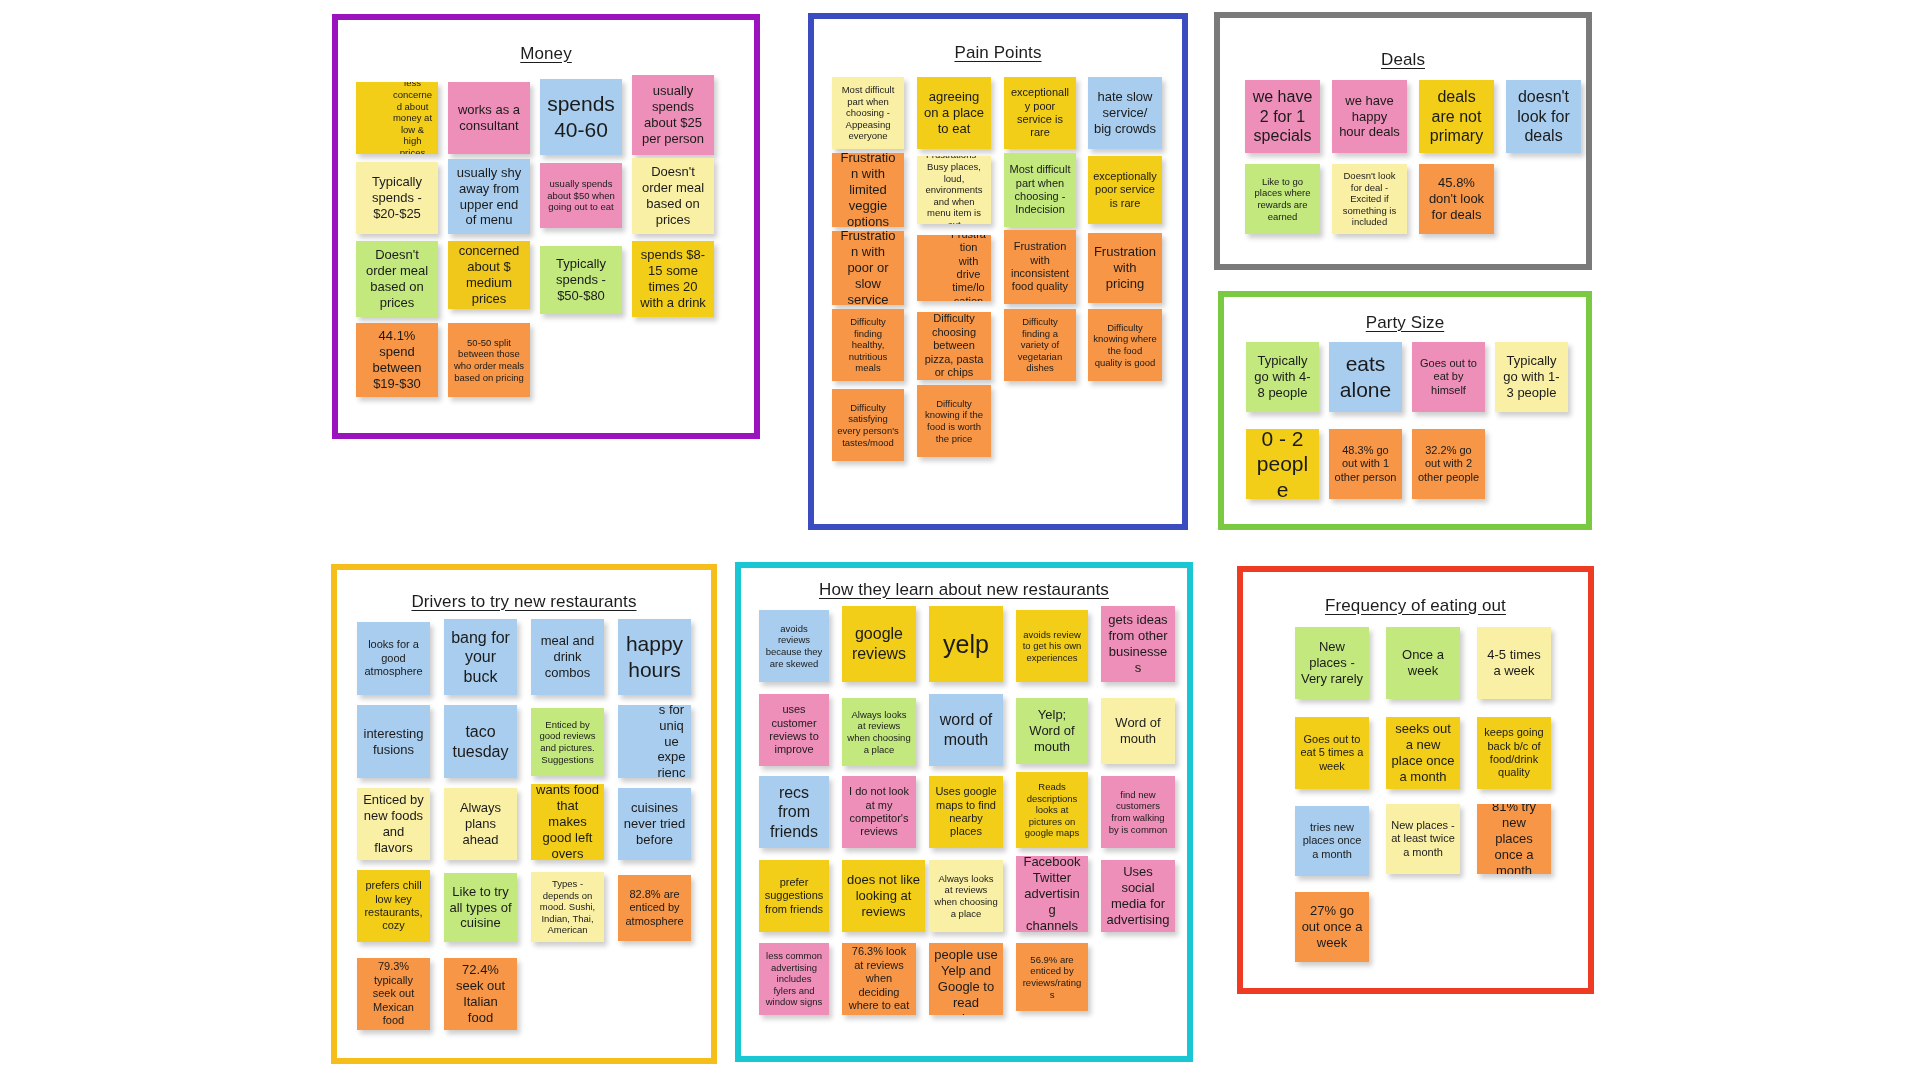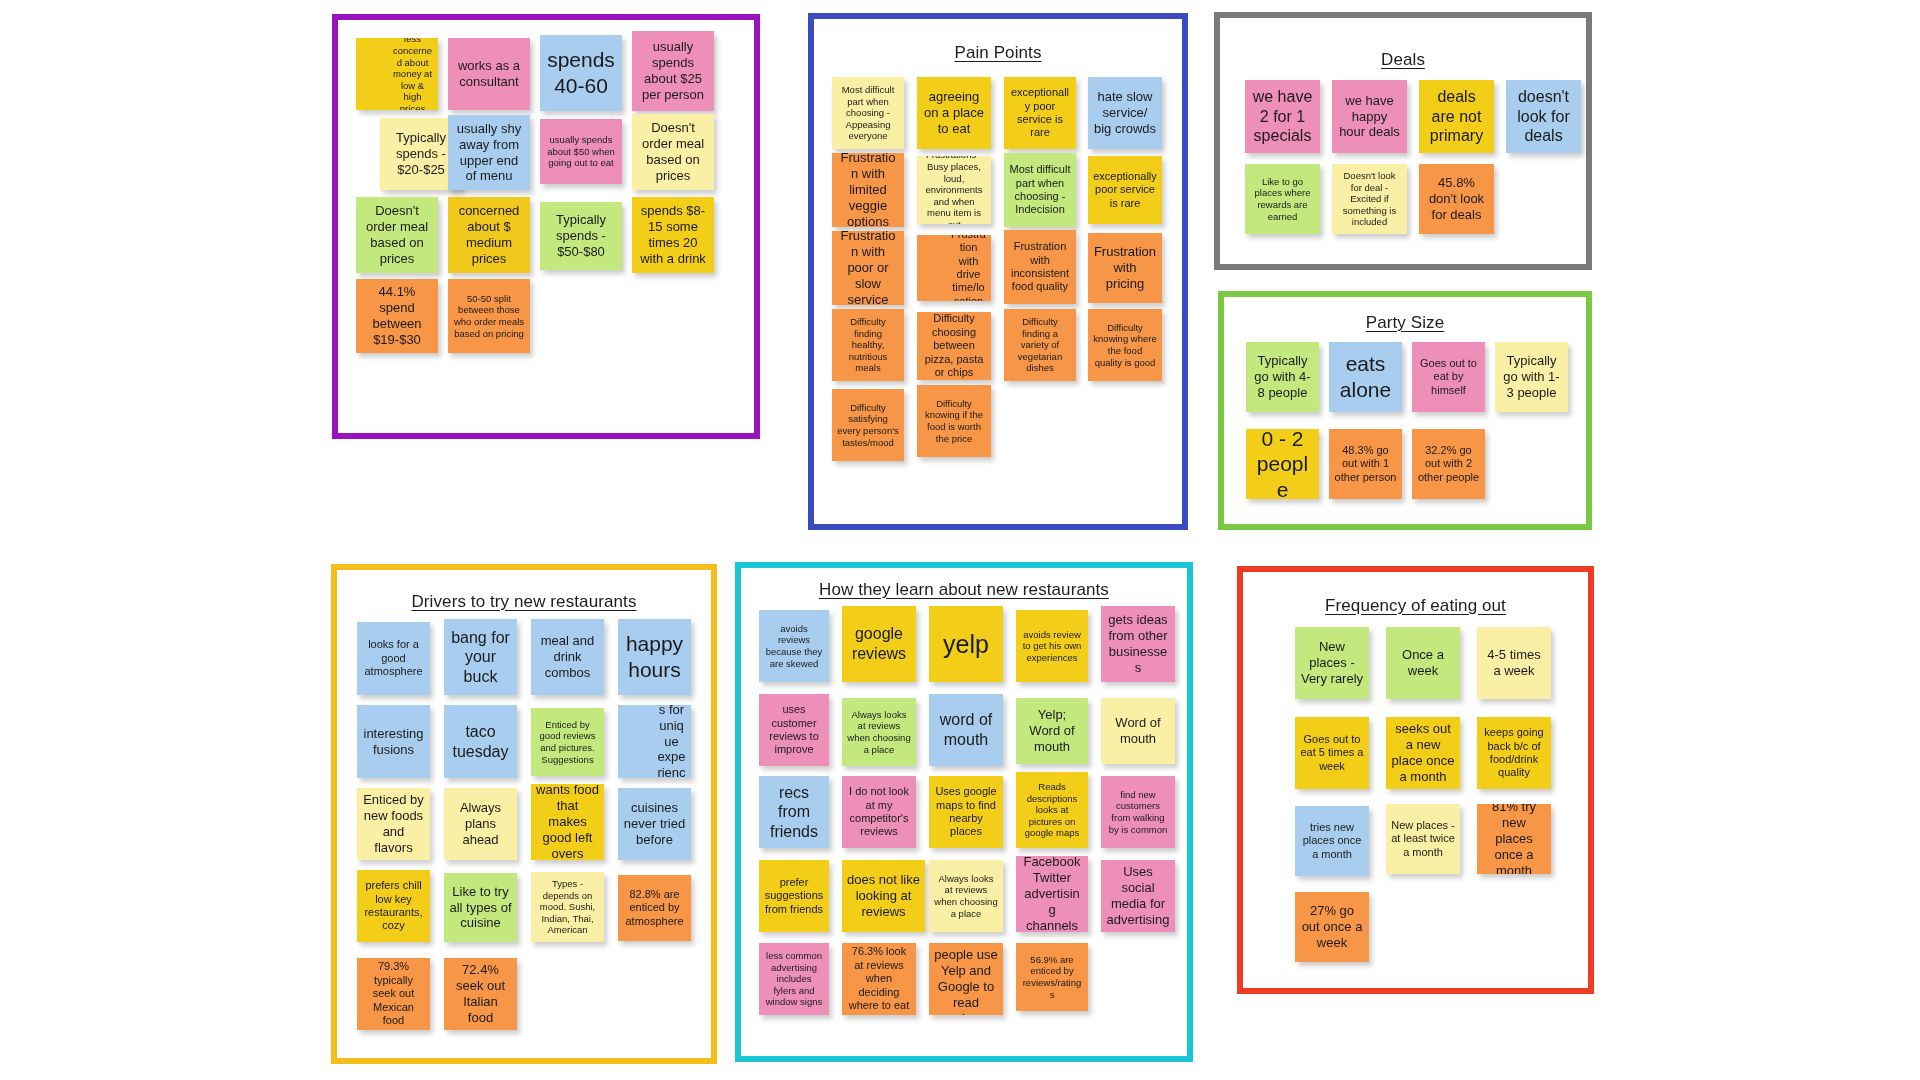--- a/index.html
+++ b/index.html
@@ -62,49 +62,50 @@
   .t-m  { font-size: 13px; }
   .t-l  { font-size: 16px; }
   .t-xl { font-size: 21px; }
   .t-xxl{ font-size: 25px; }
 </style>
 </head>
 <body>
 
 <div id="board" style="background: rgb(255, 255, 255);">
     <div class="panel" style="left: 332px; top: 14px; width: 428px; height: 425px; border-width: 6px; border-color: rgb(155, 19, 190);">
+      <div class="panel-title" style="margin-top: 24px;">Money</div>
       <div class="notes" style="height: 413px;">
         <div class="note t-xs" style="left: 18px; top: 18px; width: 82px; height: 72px; background: rgb(242, 206, 24); padding-left: 36px;">
           <span>less concerned about money at low &amp; high prices</span>
         </div>
         <div class="note t-m" style="left: 110px; top: 18px; width: 82px; height: 72px; background: rgb(238, 143, 185);">
           <span>works as a consultant</span>
         </div>
         <div class="note t-xl" style="left: 202px; top: 15px; width: 82px; height: 76px; background: rgb(168, 205, 238);">
           <span>spends 40-60</span>
         </div>
         <div class="note t-m" style="left: 294px; top: 11px; width: 82px; height: 80px; background: rgb(238, 143, 185);">
           <span>usually spends about $25 per person</span>
         </div>
-        <div class="note t-m" style="left: 18px; top: 98px; width: 82px; height: 72px; background: rgb(250, 240, 165); margin-left: 24px;">
+        <div class="note t-m" style="left: 18px; top: 98px; width: 82px; height: 72px; background: rgb(250, 240, 165);">
           <span>Typically spends - $20-$25</span>
         </div>
         <div class="note t-m" style="left: 110px; top: 95px; width: 82px; height: 75px; background: rgb(168, 205, 238);">
           <span>usually shy away from upper end of menu</span>
         </div>
         <div class="note t-xs" style="left: 202px; top: 99px; width: 82px; height: 65px; background: rgb(238, 143, 185);">
           <span>usually spends about $50 when going out to eat</span>
         </div>
         <div class="note t-m" style="left: 294px; top: 94px; width: 82px; height: 76px; background: rgb(250, 240, 165);">
           <span>Doesn't order meal based on prices</span>
         </div>
         <div class="note t-m" style="left: 18px; top: 177px; width: 82px; height: 76px; background: rgb(195, 232, 126);">
           <span>Doesn't order meal based on prices</span>
         </div>
-        <div class="note t-m" style="left: 110px; top: 177px; width: 82px; height: 76px; background: rgb(240, 200, 28);">
+        <div class="note t-m" style="left: 110px; top: 177px; width: 82px; height: 68px; background: rgb(240, 200, 28);">
           <span>concerned about $ medium prices</span>
         </div>
         <div class="note t-m" style="left: 202px; top: 182px; width: 82px; height: 68px; background: rgb(195, 232, 126);">
           <span>Typically spends - $50-$80</span>
         </div>
         <div class="note t-m" style="left: 294px; top: 177px; width: 82px; height: 76px; background: rgb(242, 206, 24);">
           <span>spends $8-15 some times 20 with a drink</span>
         </div>
         <div class="note t-m" style="left: 18px; top: 259px; width: 82px; height: 74px; background: rgb(247, 150, 70);">
           <span>44.1% spend between $19-$30</span>

